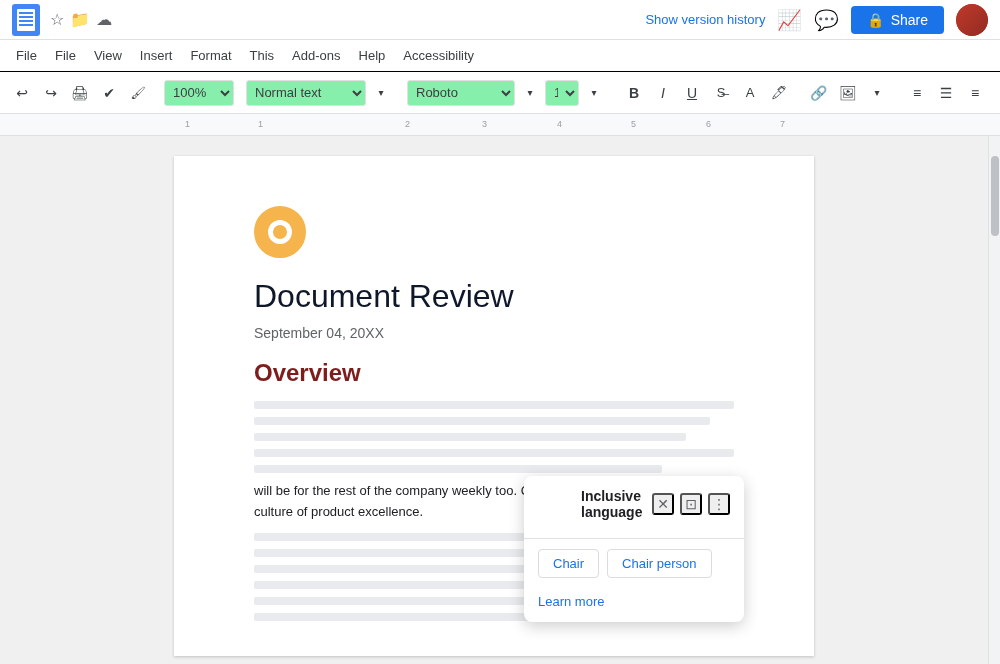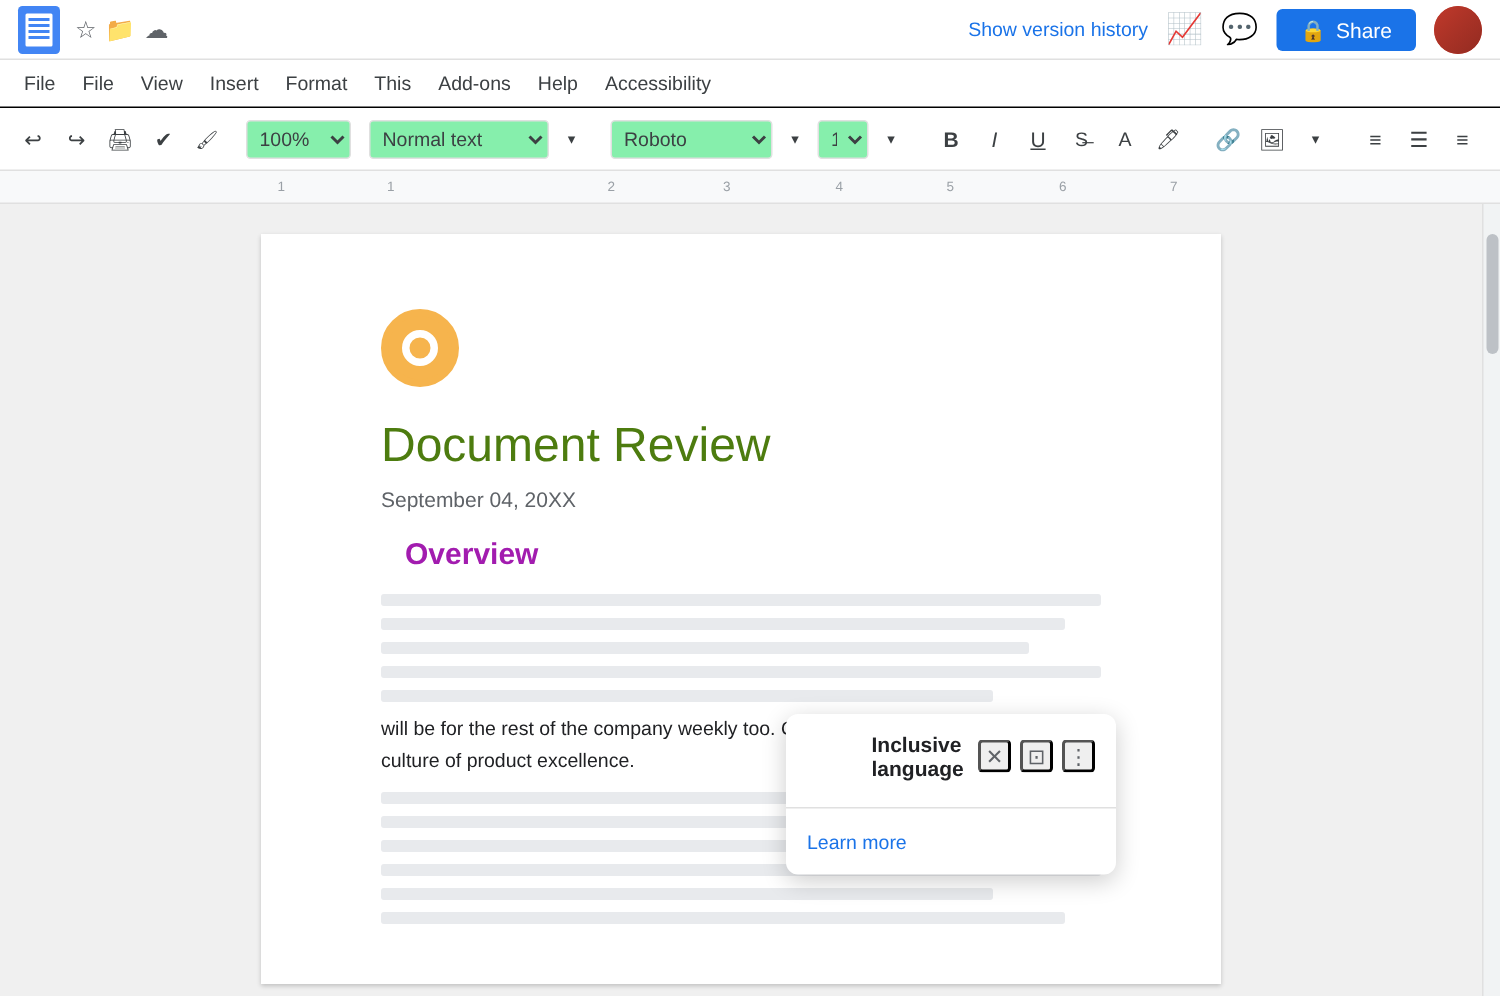--- a/index.html
+++ b/index.html
@@ -53,23 +53,23 @@
     
     .doc-area { display: flex; height: calc(664px - 40px - 32px - 42px - 22px); overflow: hidden; background: #f0f0f0; position: relative; }
     .doc-scroll { flex: 1; overflow-y: auto; padding: 20px 0; display: flex; justify-content: center; }
     .scrollbar { width: 12px; background: #f1f3f4; border-left: 1px solid #e0e0e0; position: relative; }
     .scrollbar-thumb { width: 8px; height: 80px; background: #bdc1c6; border-radius: 4px; position: absolute; top: 20px; left: 2px; }
 
     
     .page { width: 640px; min-height: 500px; background: #fff; box-shadow: 0 1px 3px rgba(0,0,0,0.2); padding: 50px 80px; position: relative; }
     .page-logo { width: 52px; height: 52px; border-radius: 50%; background: #f6b44d; border: 5px solid #f6b44d; display: flex; align-items: center; justify-content: center; margin-bottom: 20px; }
     .page-logo-inner { width: 24px; height: 24px; border-radius: 50%; border: 5px solid #fff; }
-    .page-title { font-size: 32px; font-weight: 400; color: #4d7c0f; margin-bottom: 10px; font-family: Arial, sans-serif; }
+    .page-title { font-size: 32px; font-weight: 400; color: #0f172a; margin-bottom: 10px; font-family: Arial, sans-serif; }
     .page-date { font-size: 14px; color: #5f6368; margin-bottom: 18px; }
-    .page-heading { font-size: 20px; font-weight: 600; color: #a21caf; margin-bottom: 14px; margin-left: 16px; }
+    .page-heading { font-size: 24px; font-weight: 600; color: #7f1d1d; margin-bottom: 14px; }
     .text-line { height: 8px; background: #e8eaed; border-radius: 2px; margin-bottom: 8px; }
     .text-line.w100 { width: 100%; }
     .text-line.w90 { width: 90%; }
     .text-line.w95 { width: 95%; }
     .text-line.w85 { width: 85%; }
 
     .actual-text { font-size: 13px; color: #202124; line-height: 1.6; margin-bottom: 8px; }
     .actual-text .underline-dotted { text-decoration: underline dotted; text-decoration-color: #fbbc04; }
 
     
@@ -248,20 +248,24 @@
         <div class="popup">
           <div class="popup-header">
             <span class="popup-title">Inclusive language</span>
             <div class="popup-icons">
               <button class="popup-icon">✕</button>
               <button class="popup-icon">⊡</button>
               <button class="popup-icon">⋮</button>
             </div>
           </div>
           <div class="popup-divider"></div>
+          <div class="popup-suggestions">
+            <button class="suggestion-btn">Chair</button>
+            <button class="suggestion-btn">Chair person</button>
+          </div>
           <div class="popup-footer">
             <a class="learn-more">Learn more</a>
           </div>
         </div>
       </div>
     </div>
   </div>
 
   <div class="scrollbar">
     <div class="scrollbar-thumb"></div>

